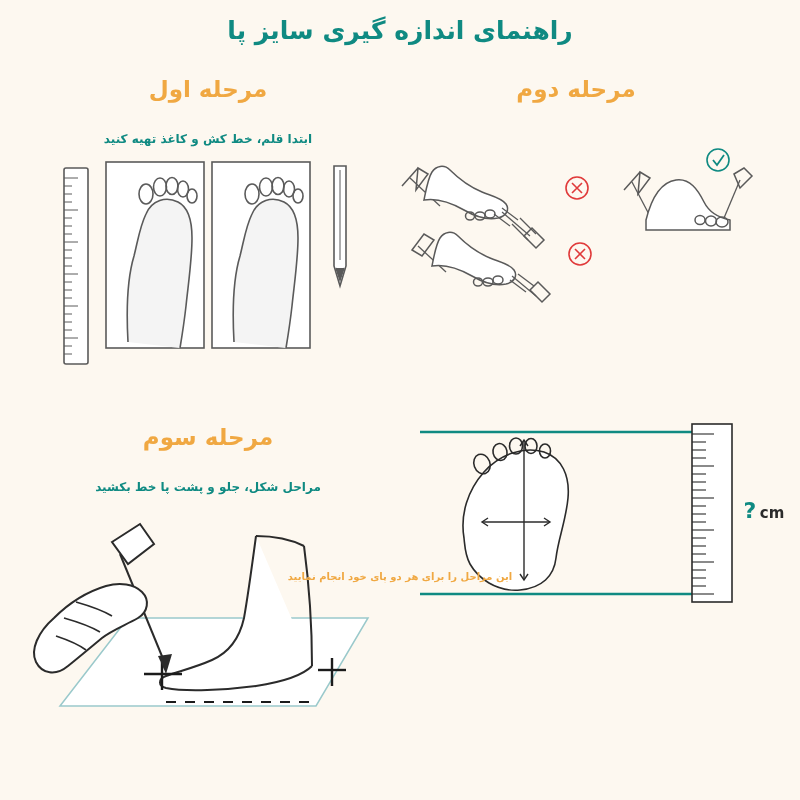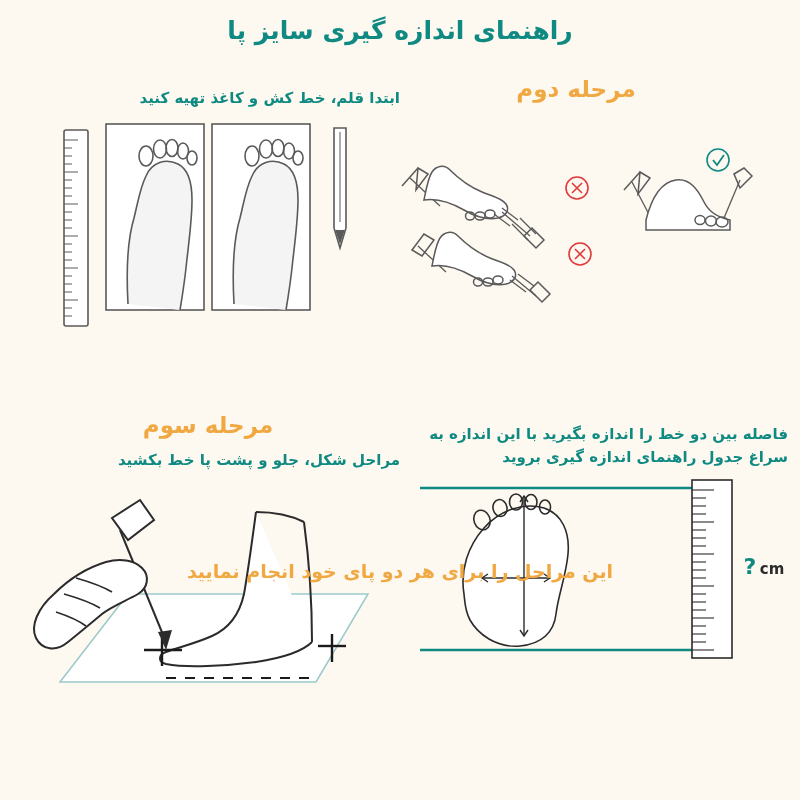--- a/index.html
+++ b/index.html
@@ -35,61 +35,63 @@
     position: absolute;
     box-sizing: border-box;
   }
   .step-title {
     text-align: center;
     font-size: 23px;
     font-weight: bold;
     color: #f0a842;
   }
   .step-desc {
-    font-size: 15px;
+    text-align: center;
+    font-size: 12px;
     font-weight: bold;
     color: #0f8a82;
     line-height: 1.5;
-    margin-top: 11px;
+    margin-top: 28px;
   }
   
   #step1 { top: 76px; left: 16px; width: 384px; }
   #step2 { top: 76px; left: 384px; width: 384px; }
-  #step3 { top: 412px; left: 16px; width: 384px; }
+  #step3 { top: 424px; left: 16px; width: 384px; }
   #step4 { top: 412px; left: 404px; width: 384px; }
 
   .art {
     position: relative;
     width: 100%;
   }
   #art1 { height: 220px; margin-top: 8px; }
   #art2 { height: 210px; margin-top: 6px; }
   #art3 { height: 250px; margin-top: 10px; }
   #art4 { height: 215px; margin-top: 6px; }
 
   .footer-note {
     position: absolute;
     bottom: 14px;
     left: 0;
     width: 800px;
     text-align: center;
-    font-size: 19px;
+    font-size: 10px;
     font-weight: bold;
     color: #f0a842;
   }
   svg { display: block; }
 </style>
 </head>
 <body>
 
 <div class="page">
 
   <div class="main-title">راهنمای اندازه گیری سایز پا</div>
 
   <div class="step" id="step1">
+    <div class="step-title">مرحله اول</div>
     <div class="step-desc">ابتدا قلم، خط کش و کاغذ تهیه کنید</div>
     <div class="art" id="art1">
       <svg viewBox="0 0 384 220" width="384" height="220">
         <g fill="none" stroke="#5a5a5a" stroke-width="1.6">
 
           <g>
             <rect x="48" y="12" width="24" height="196" rx="2" fill="#ffffff"></rect>
             <g stroke-width="1">
               <line x1="48" y1="22" x2="62" y2="22"></line>
                 <line x1="48" y1="30" x2="56" y2="30"></line>
@@ -233,21 +235,20 @@
             <path d="M60 96 C74 100 86 104 96 110" stroke-width="1.6" fill="none"></path>
             <path d="M48 112 C62 116 74 120 84 126" stroke-width="1.6" fill="none"></path>
             <path d="M40 130 C52 134 62 138 70 144" stroke-width="1.6" fill="none"></path>
           </g>
         </g>
       </svg>
     </div>
   </div>
 
   <div class="step" id="step4">
-    <div class="step-desc">فاصله بین دو خط را اندازه بگیرید با این اندازه به سراغ جدول راهنمای اندازه گیری بروید</div>
     <div class="art" id="art4">
       <svg viewBox="0 0 384 215" width="384" height="215">
         <g fill="none" stroke="#2b2b2b" stroke-width="1.6">
 
           <g stroke="#0f8a82" stroke-width="2.6">
             <line x1="16" y1="14" x2="290" y2="14"></line>
             <line x1="16" y1="176" x2="290" y2="176"></line>
           </g>
 
           <g>

